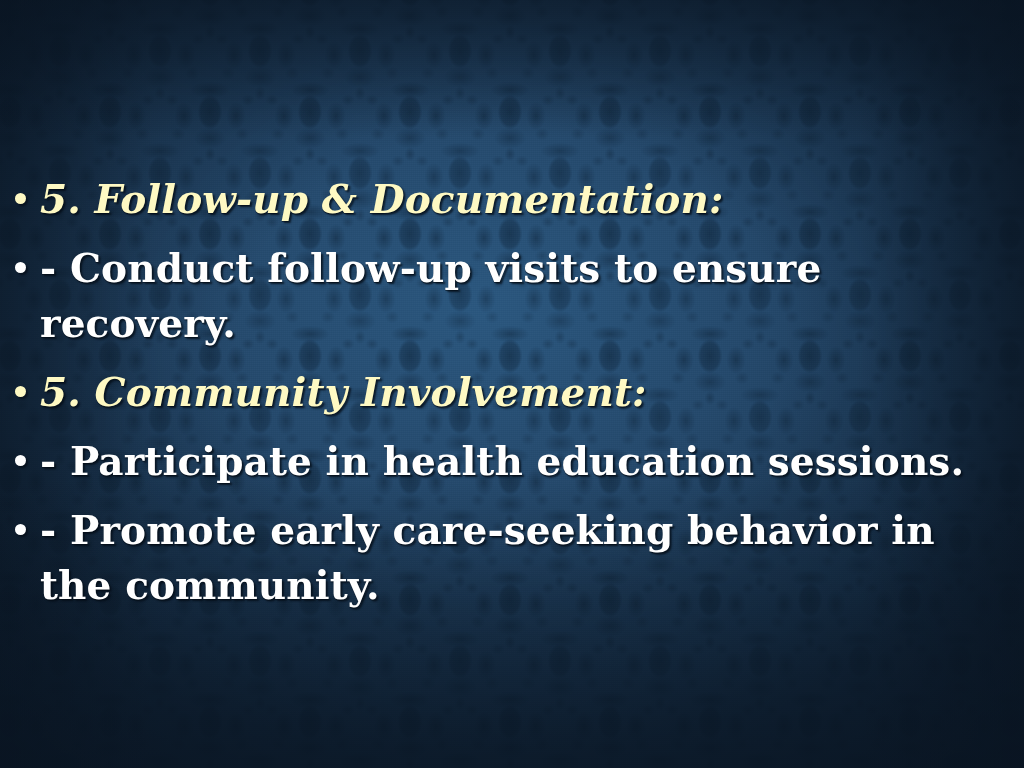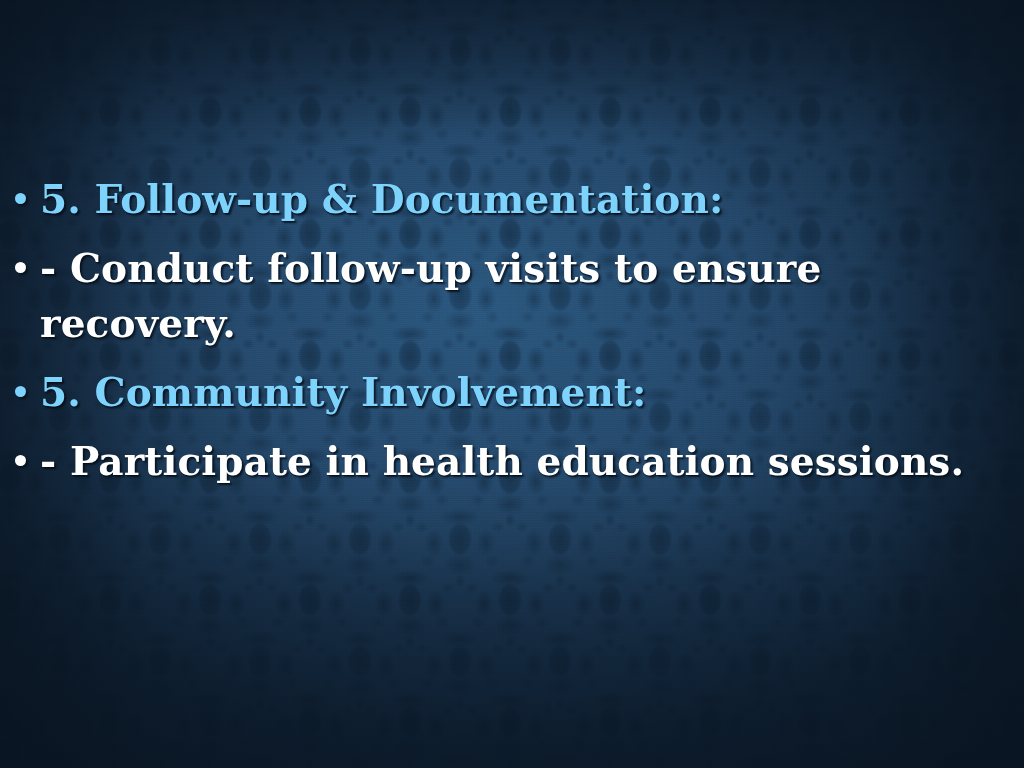--- a/index.html
+++ b/index.html
@@ -121,21 +121,22 @@
     left: 1px;
     top: 21px;
     width: 11px;
     height: 11px;
     border-radius: 50%;
     background: currentColor;
     box-shadow: 2px 2px 2px rgba(4,12,22,.70);
   }
 
   li.bullet.heading {
-    color: #7dd3fc;
+    color: #fef9c3;
+    font-style: italic;
   }
 
   .txt { display: inline; }
 </style>
 </head>
 <body>
 
 <div id="slide">
 
   <div class="bg-base"></div>
@@ -162,16 +163,20 @@
       <li class="bullet heading">
         <span class="dot"></span>
         <span class="txt">5. Community Involvement:</span>
       </li>
 
       <li class="bullet">
         <span class="dot"></span>
         <span class="txt">- Participate in health education sessions.</span>
       </li>
 
+      <li class="bullet">
+        <span class="dot"></span>
+        <span class="txt">- Promote early care-seeking behavior in the community.</span>
+      </li>
 
     </ul>
   </div>
 </div>
 
 </body></html>

